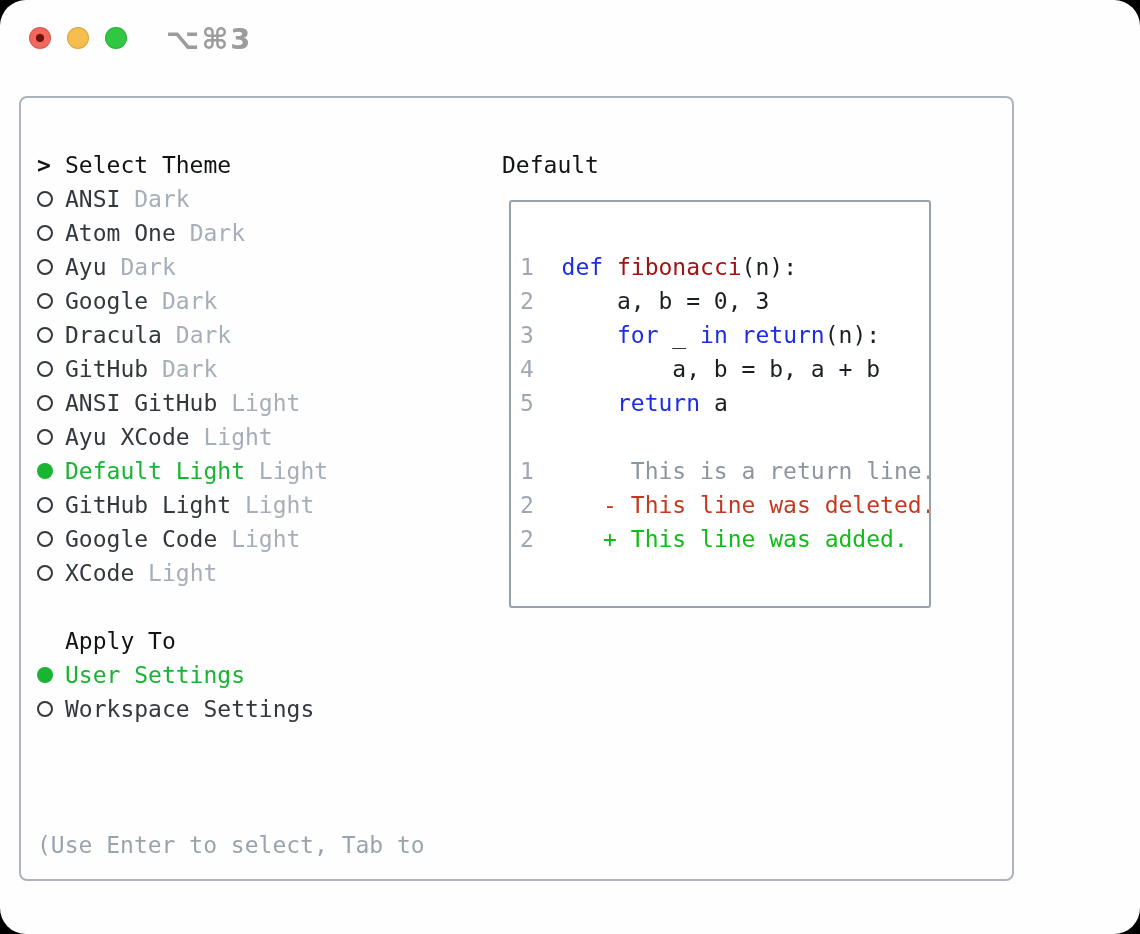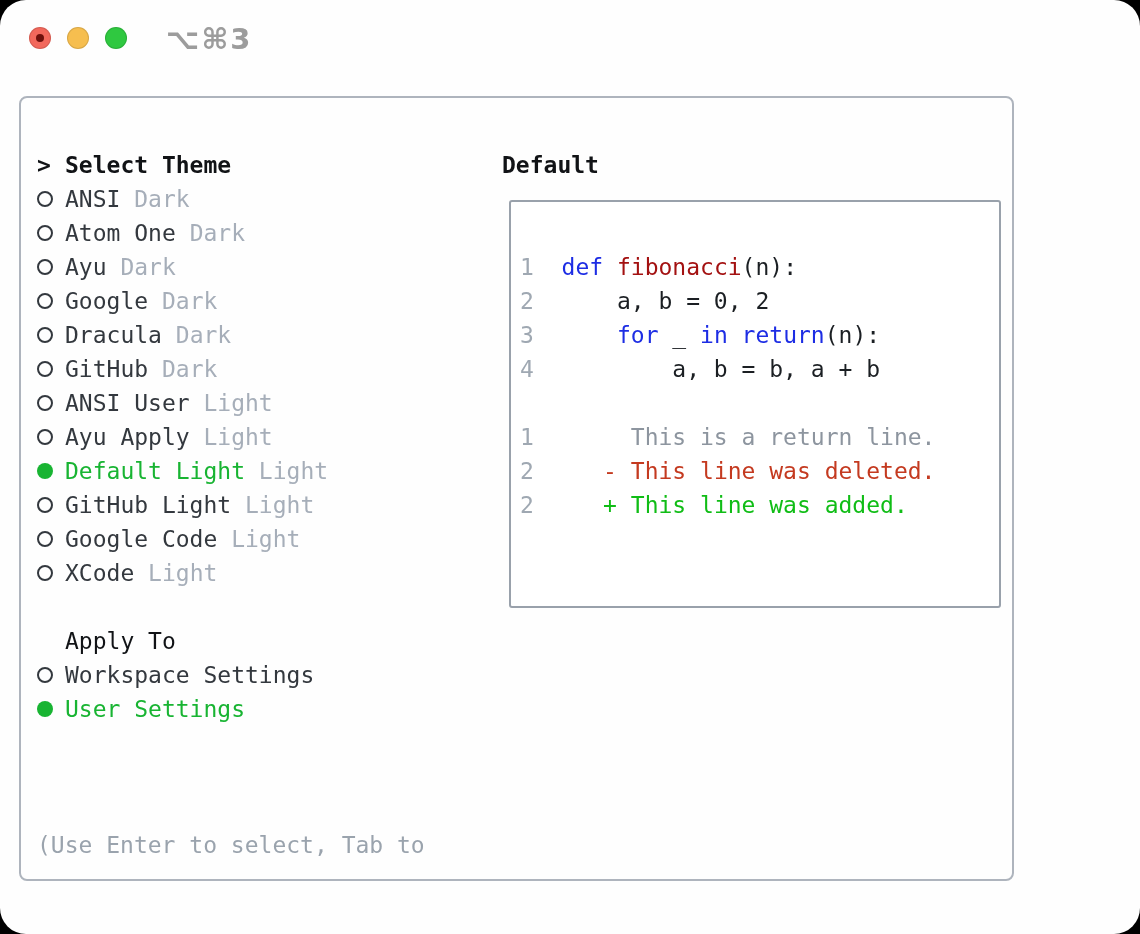--- a/index.html
+++ b/index.html
@@ -17,32 +17,32 @@
 
   
   .panel{position:absolute;left:19px;top:96px;width:995px;height:785px;border:2px solid var(--panel_border);border-radius:8px;background:#fefefe;box-sizing:border-box;}
 
   .left-col{position:absolute;left:16px;top:50px;font-size:23px;}
   .right-col{position:absolute;left:481px;top:50px;font-size:23px;}
 
   .row{height:34px;display:flex;align-items:center;white-space:pre;}
   .marker{width:28px;display:flex;align-items:center;flex:0 0 28px;}
   .prompt{font-weight:bold;color:var(--heading_black);}
-  .heading{font-weight:bold;color:var(--heading_black);}
+  .heading{font-weight:normal;color:var(--heading_black);}
   .subheading{color:var(--heading_black);text-align:right;}
   .circle{display:inline-block;width:12px;height:12px;border:2px solid var(--text_dark);border-radius:50%;box-sizing:content-box;}
   .circle.on{width:16px;height:16px;border:none;background:var(--selected_green);}
   .name{color:var(--text_dark);}
   .name.sel{color:var(--selected_green);}
   .variant{color:var(--muted_gray);margin-left:1ch;}
   .spacer{height:34px;}
   .help{line-height:34px;color:var(--help_gray);white-space:pre;}
 
   
-  .preview-box{margin-left:7px;margin-top:18px;width:492px;height:408px;border:2px solid var(--preview_border);border-radius:3px;background:#fff;box-sizing:border-box;overflow:hidden;}
+  .preview-box{margin-left:7px;margin-top:18px;width:422px;height:408px;border:2px solid var(--preview_border);border-radius:3px;background:#fff;box-sizing:border-box;overflow:hidden;}
   #preview-code{padding:48px 0 0 9px;}
   .pline{height:34px;line-height:34px;white-space:pre;font-size:23px;}
   .num{color:var(--gutter_gray);}
   .kw{color:var(--keyword_blue);}
   .fn{color:var(--function_red);}
   .plain{color:var(--code_text);}
   .ctx{color:var(--context_gray);}
   .del{color:var(--deleted_red);}
   .add{color:var(--added_green);}
 </style>
@@ -65,53 +65,54 @@
         <span class="marker prompt">&gt;</span>
         <span class="heading">Select Theme</span>
       </div>
       <div id="theme-list">
           <div class="row"><span class="marker"><i class="circle"></i></span><span class="name">ANSI</span><span class="variant">Dark</span></div>
           <div class="row"><span class="marker"><i class="circle"></i></span><span class="name">Atom One</span><span class="variant">Dark</span></div>
           <div class="row"><span class="marker"><i class="circle"></i></span><span class="name">Ayu</span><span class="variant">Dark</span></div>
           <div class="row"><span class="marker"><i class="circle"></i></span><span class="name">Google</span><span class="variant">Dark</span></div>
           <div class="row"><span class="marker"><i class="circle"></i></span><span class="name">Dracula</span><span class="variant">Dark</span></div>
           <div class="row"><span class="marker"><i class="circle"></i></span><span class="name">GitHub</span><span class="variant">Dark</span></div>
-          <div class="row"><span class="marker"><i class="circle"></i></span><span class="name">ANSI User</span><span class="variant">Light</span></div>
-          <div class="row"><span class="marker"><i class="circle"></i></span><span class="name">Ayu Apply</span><span class="variant">Light</span></div>
+          <div class="row"><span class="marker"><i class="circle"></i></span><span class="name">ANSI GitHub</span><span class="variant">Light</span></div>
+          <div class="row"><span class="marker"><i class="circle"></i></span><span class="name">Ayu XCode</span><span class="variant">Light</span></div>
           <div class="row"><span class="marker"><i class="circle on"></i></span><span class="name sel">Default Light</span><span class="variant">Light</span></div>
           <div class="row"><span class="marker"><i class="circle"></i></span><span class="name">GitHub Light</span><span class="variant">Light</span></div>
           <div class="row"><span class="marker"><i class="circle"></i></span><span class="name">Google Code</span><span class="variant">Light</span></div>
           <div class="row"><span class="marker"><i class="circle"></i></span><span class="name">XCode</span><span class="variant">Light</span></div>
         </div>
       <div class="spacer"></div>
       <div class="row">
         <span class="marker"></span>
         <span class="subheading">Apply To</span>
       </div>
       <div id="apply-list">
+          <div class="row"><span class="marker"><i class="circle on"></i></span><span class="name sel">User Settings</span></div>
           <div class="row"><span class="marker"><i class="circle"></i></span><span class="name">Workspace Settings</span></div>
-          <div class="row"><span class="marker"><i class="circle on"></i></span><span class="name sel">User Settings</span></div>
         </div>
       <div class="spacer"></div>
       <div class="help">
         <div>(Use Enter to select, Tab to</div>
         <div>change focus)</div>
       </div>
     </div>
 
     <div class="right-col">
       <div class="row">
         <span class="heading">Default</span>
       </div>
       <div class="preview-box">
         <div id="preview-code">
             <div class="pline"><span class="num">1</span><span class="plain">  </span><span class="kw">def</span><span class="plain"> </span><span class="fn">fibonacci</span><span class="plain">(n):</span></div>
-            <div class="pline"><span class="num">2</span><span class="plain">      a, b = 0, 2</span></div>
+            <div class="pline"><span class="num">2</span><span class="plain">      a, b = 0, 3</span></div>
             <div class="pline"><span class="num">3</span><span class="plain">      </span><span class="kw">for</span><span class="plain"> _ </span><span class="kw">in</span><span class="plain"> </span><span class="kw">return</span><span class="plain">(n):</span></div>
             <div class="pline"><span class="num">4</span><span class="plain">          a, b = b, a + b</span></div>
+            <div class="pline"><span class="num">5</span><span class="plain">      </span><span class="kw">return</span><span class="plain"> a</span></div>
             <div class="pline"><span class="num"></span></div>
             <div class="pline"><span class="num">1</span><span class="ctx">       This is a return line.</span></div>
             <div class="pline"><span class="num">2</span><span class="plain">     </span><span class="del">- This line was deleted.</span></div>
             <div class="pline"><span class="num">2</span><span class="plain">     </span><span class="add">+ This line was added.</span></div>
           </div>
       </div>
     </div>
   </div>
 </div>
 

